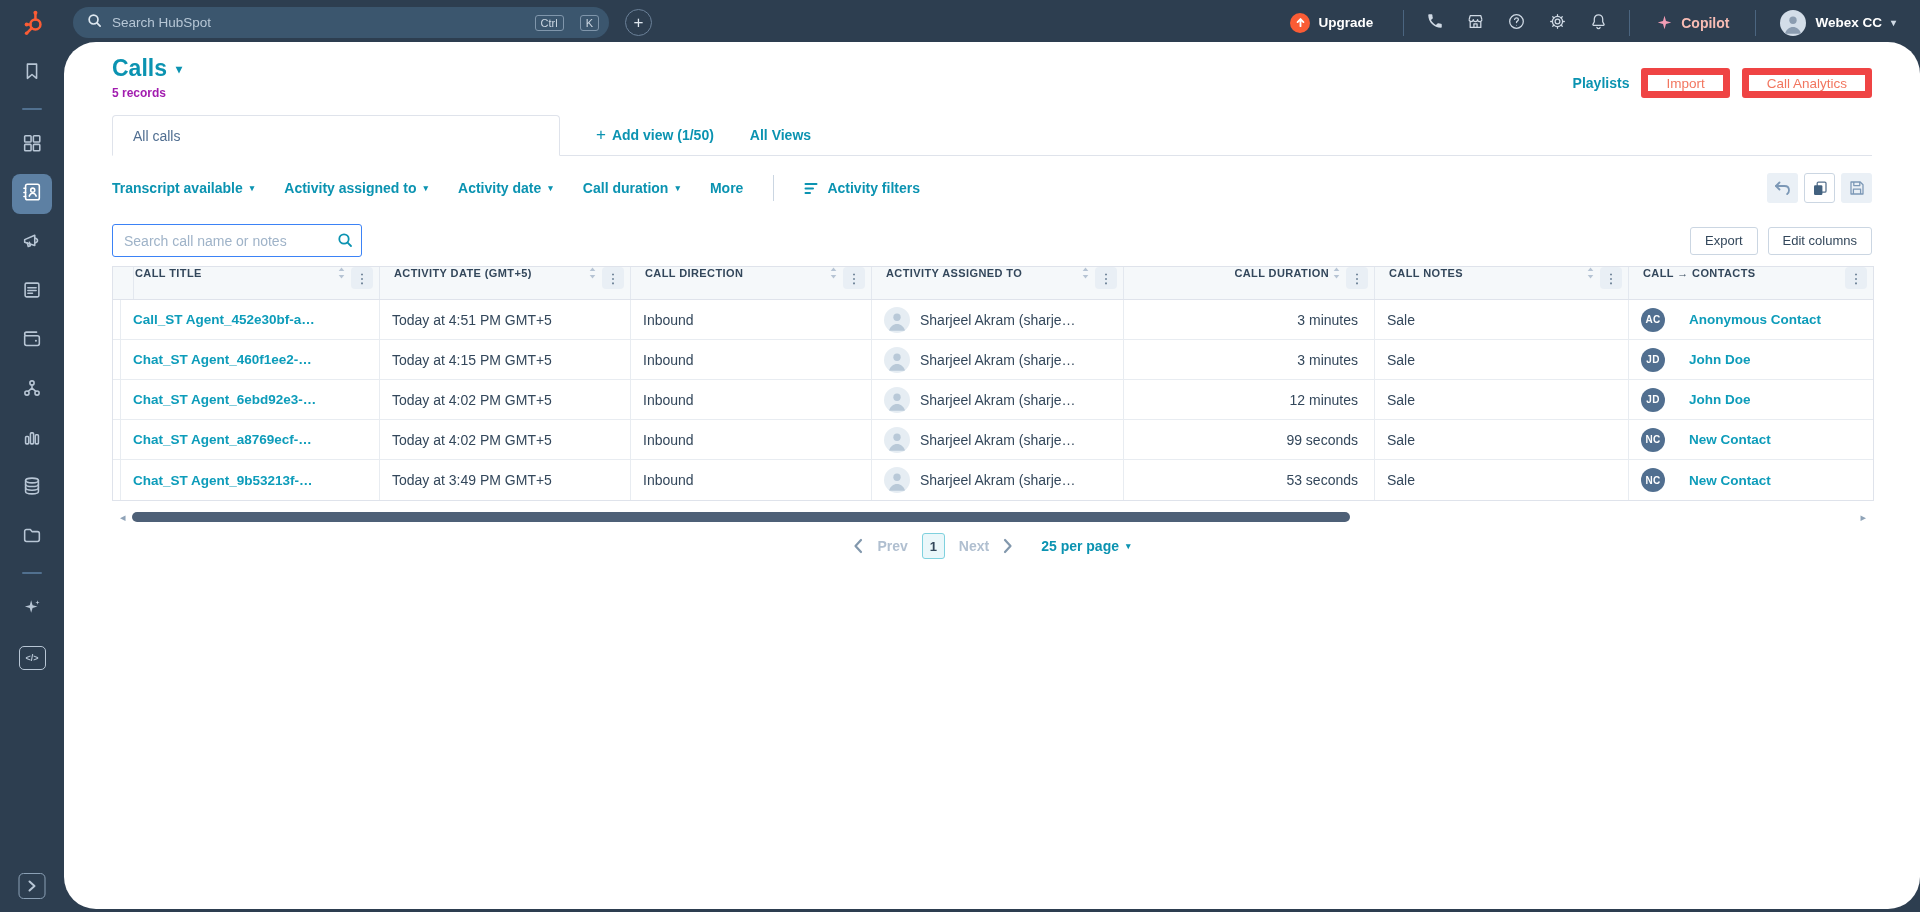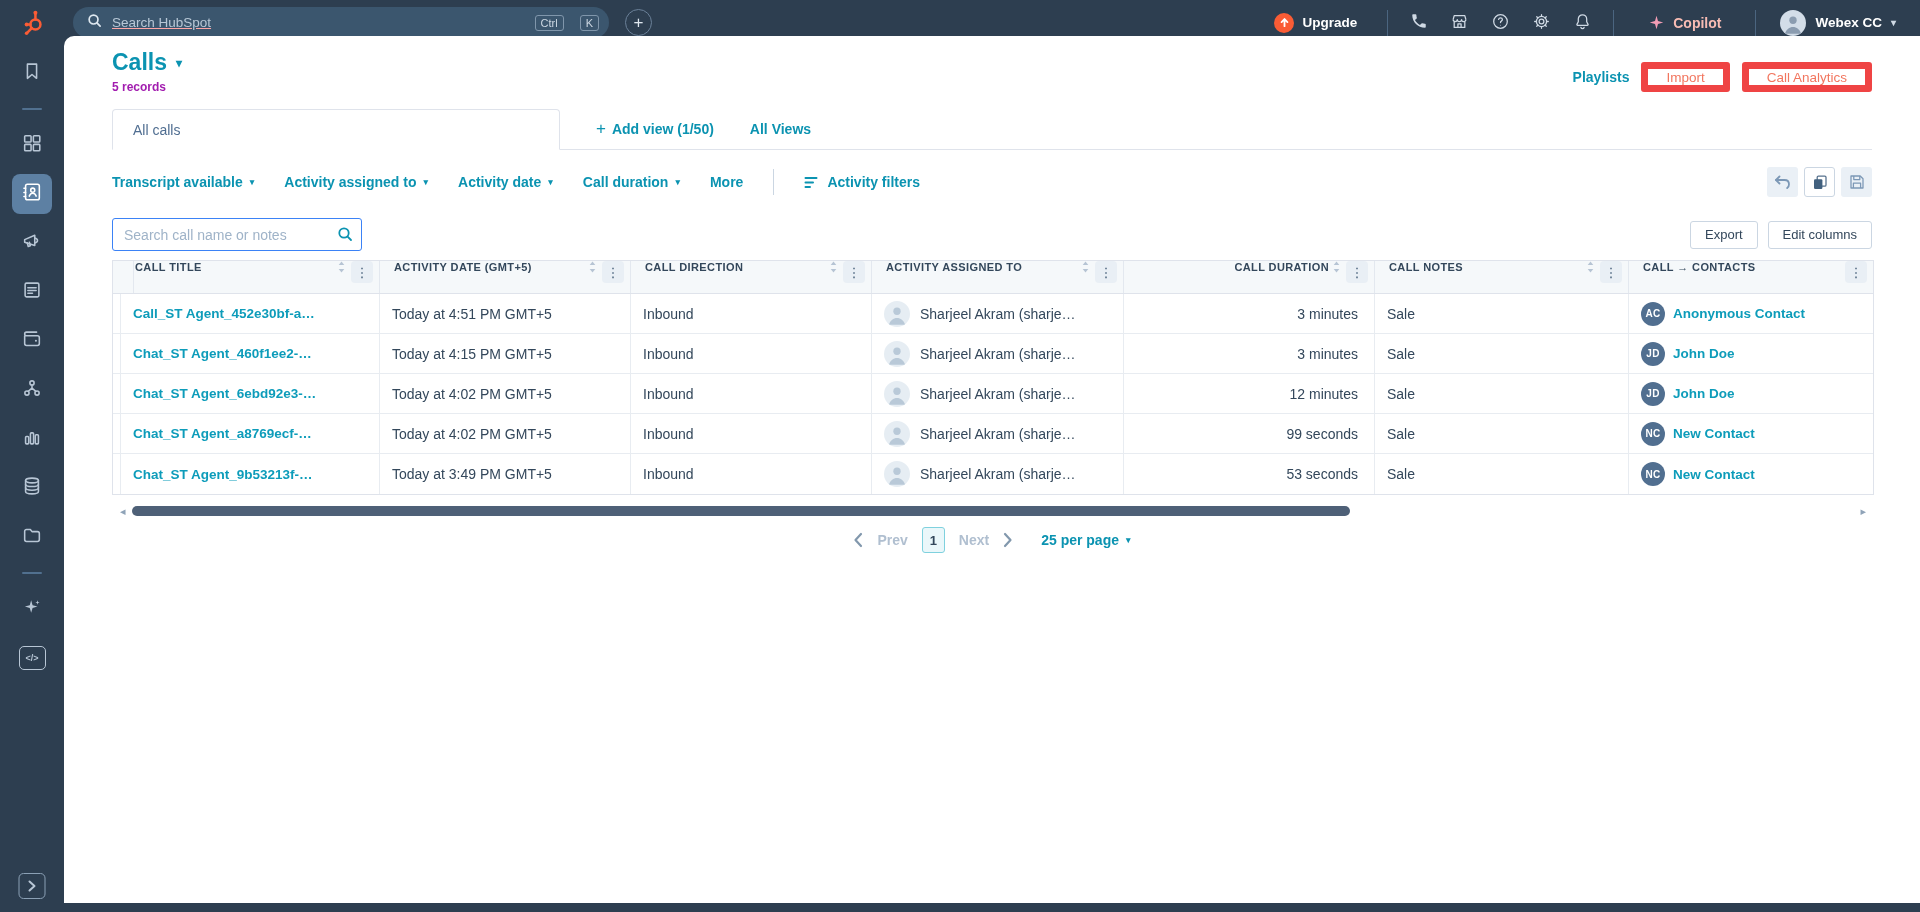--- a/index.html
+++ b/index.html
@@ -5,45 +5,45 @@
   * { margin:0; padding:0; box-sizing:border-box; }
   html,body { width:1920px; height:912px; }
   body { font-family:"Liberation Sans", sans-serif; background:#2d3e50; position:relative; overflow:hidden; }
   a { text-decoration:none; cursor:pointer; }
   button { cursor:pointer; font-family:inherit; }
 
   
   .topbar { position:absolute; top:0; left:0; width:1920px; height:45px; display:flex; align-items:center; padding:0 24px 0 20px; }
   .logo { width:27px; height:27px; margin-right:26px; display:flex; cursor:pointer; }
   .gsearch { width:536px; height:31px; background:#3b566e; border-radius:16px; display:flex; align-items:center; padding:0 10px 0 14px; }
-  .gsearch input { flex:1; background:transparent; border:none; outline:none; color:#fca5a5; font-size:13.5px; padding:0 10px; font-family:inherit;text-decoration:underline; }
+  .gsearch input { flex:1; background:transparent; border:none; outline:none; color:#84cc16; font-size:13.5px; padding:0 10px; font-family:inherit; }
   .gsearch input::placeholder { color:#b7c7d6; }
   .kbd { border:1px solid #8096ab; border-radius:3px; color:#ccd7e2; font-size:11px; padding:1px 5px; margin-left:16px; white-space:nowrap; }
   .plusbtn { width:27px; height:27px; border-radius:50%; border:1px solid #6b8199; color:#dfe7ef; font-size:17px; line-height:24px; text-align:center; margin-left:16px; background:transparent; }
   .tb-right { margin-left:auto; display:flex; align-items:center; }
   .upgrade { display:flex; align-items:center; gap:8px; color:#fff; font-size:13.5px; font-weight:600; margin-right:20px; cursor:pointer; }
   .upg-ic { width:20px; height:20px; border-radius:50%; background:#fa5c35; display:flex; align-items:center; justify-content:center; }
   .tb-div { width:1px; height:26px; background:#4b6580; margin:0 10px; }
   .tb-ic { width:41px; height:30px; display:flex; align-items:center; justify-content:center; background:transparent; border:none; }
-  .copilot { display:flex; align-items:center; gap:8px; margin:0 24px; cursor:pointer; }
+  .copilot { display:flex; align-items:center; gap:8px; margin:0 16px; cursor:pointer; }
   .copilot span { color:#f8bcb4; font-size:14px; font-weight:600; }
   .user { display:flex; align-items:center; gap:9px; margin-left:14px; color:#fff; font-size:13.5px; font-weight:600; cursor:pointer; }
   .tb-avatar { width:26px; height:26px; border-radius:50%; background:#d3dde8; overflow:hidden; display:flex; align-items:flex-end; justify-content:center; }
   .caret { font-size:10px; color:#cfd9e4; }
 
   
   .sidebar { position:absolute; top:45px; left:0; width:64px; height:867px; display:flex; flex-direction:column; align-items:center; padding-top:8px; }
   .sb-item { width:40px; height:40px; margin-bottom:9px; display:flex; align-items:center; justify-content:center; border-radius:8px; cursor:pointer; flex:none; }
   .sb-item.active { background:#5d80a3; }
   .sb-div { width:20px; height:2px; background:#51708f; margin:6px 0 15px; border-radius:1px; flex:none; }
   .sb-code { width:27px; height:24px; border:1.5px solid #b8c6d5; border-radius:5px; display:flex; align-items:center; justify-content:center; color:#b8c6d5; font-size:9px; font-weight:700; }
   .sb-expand { position:absolute; bottom:13px; left:50%; transform:translateX(-50%); width:27px; height:26px; border:1.5px solid #8ba0b5; border-radius:5px; display:flex; align-items:center; justify-content:center; background:transparent; }
 
   
-  .main { position:absolute; left:64px; top:36px; width:1856px; height:867px; background:#fff; border-top-left-radius:10px; }
+  .main { position:absolute; left:64px; top:42px; width:1856px; height:867px; background:#fff; border-top-left-radius:10px;border-radius:32px; }
 
   .pg-header { position:relative; padding:13px 48px 0; height:72px; }
   .pg-title { display:inline-flex; align-items:center; gap:9px; color:#0b93b1; font-size:23px; font-weight:700; cursor:pointer; }
   .pg-title .caret { color:#0b93b1; font-size:12px; }
   .pg-records { font-size:12px; font-weight:600; color:#a21caf; margin-top:4px; }
   .hdr-actions { position:absolute; right:48px; top:26px; display:flex; align-items:center; gap:12px; }
   .link-teal { color:#0b93b1; font-weight:700; font-size:14px; }
   .btn-orange { background:#fff; border:7px solid #ef4444; color:#f2765f; font-size:13.5px; border-radius:3px; height:30px; padding:0 18px; }
 
   .tabs-row { position:absolute; left:48px; right:48px; top:73px; height:41px; border-bottom:1px solid #dfe3eb; display:flex; align-items:center; }
@@ -77,21 +77,21 @@
   .kebab { width:22px; height:22px; border-radius:4px; background:#e9eff5; border:none; color:#3e5974; font-size:13px; line-height:1; display:flex; align-items:center; justify-content:center; margin-left:6px; flex:none; }
   .sort { display:flex; flex:none; margin-left:4px; }
   .trow { height:40px; border-bottom:1px solid #e8ecf1; background:#fff; cursor:pointer; }
   .trow.last { border-bottom:none; }
   .td { display:flex; align-items:center; padding:0 12px; font-size:14px; color:#33475b; border-right:1px solid #e8ecf1; overflow:hidden; white-space:nowrap; }
   .td:last-child { border-right:none; }
   .td.gutter { padding:0; }
   .tlink { color:#0d9cba; font-weight:700; font-size:13.5px; }
   .td.dur { justify-content:flex-end; padding-right:16px; }
   .avatar { width:26px; height:26px; border-radius:50%; background:#e6edf3; flex:none; margin-right:10px; overflow:hidden; }
-  .cbadge { width:24px; height:24px; border-radius:50%; background:#516f90; color:#fff; font-size:10px; font-weight:700; display:flex; align-items:center; justify-content:center; flex:none; margin-right:8px; letter-spacing:.3px; }
+  .cbadge { width:24px; height:24px; border-radius:50%; background:#516f90; color:#fff; font-size:10px; font-weight:700; display:flex; align-items:center; justify-content:center; flex:none; margin-right:24px; letter-spacing:.3px; }
 
   
   .scrollbar { position:absolute; left:48px; top:469px; width:1762px; height:13px; }
   .sc-arrow { position:absolute; top:0; font-size:11px; color:#8fa3b8; line-height:13px; cursor:pointer; }
   .sc-arrow.l { left:8px; } .sc-arrow.r { right:8px; }
   .sc-thumb { position:absolute; left:20px; top:1px; width:1218px; height:10px; border-radius:5px; background:#4e6077; cursor:grab; }
 
   .pagination { position:absolute; left:48px; right:48px; top:491px; display:flex; align-items:center; justify-content:center; gap:14px; }
   .pg-nav { color:#b0bfd0; font-weight:700; font-size:14px; cursor:pointer; }
   .pg-chev { display:flex; align-items:center; background:none; border:none; }

